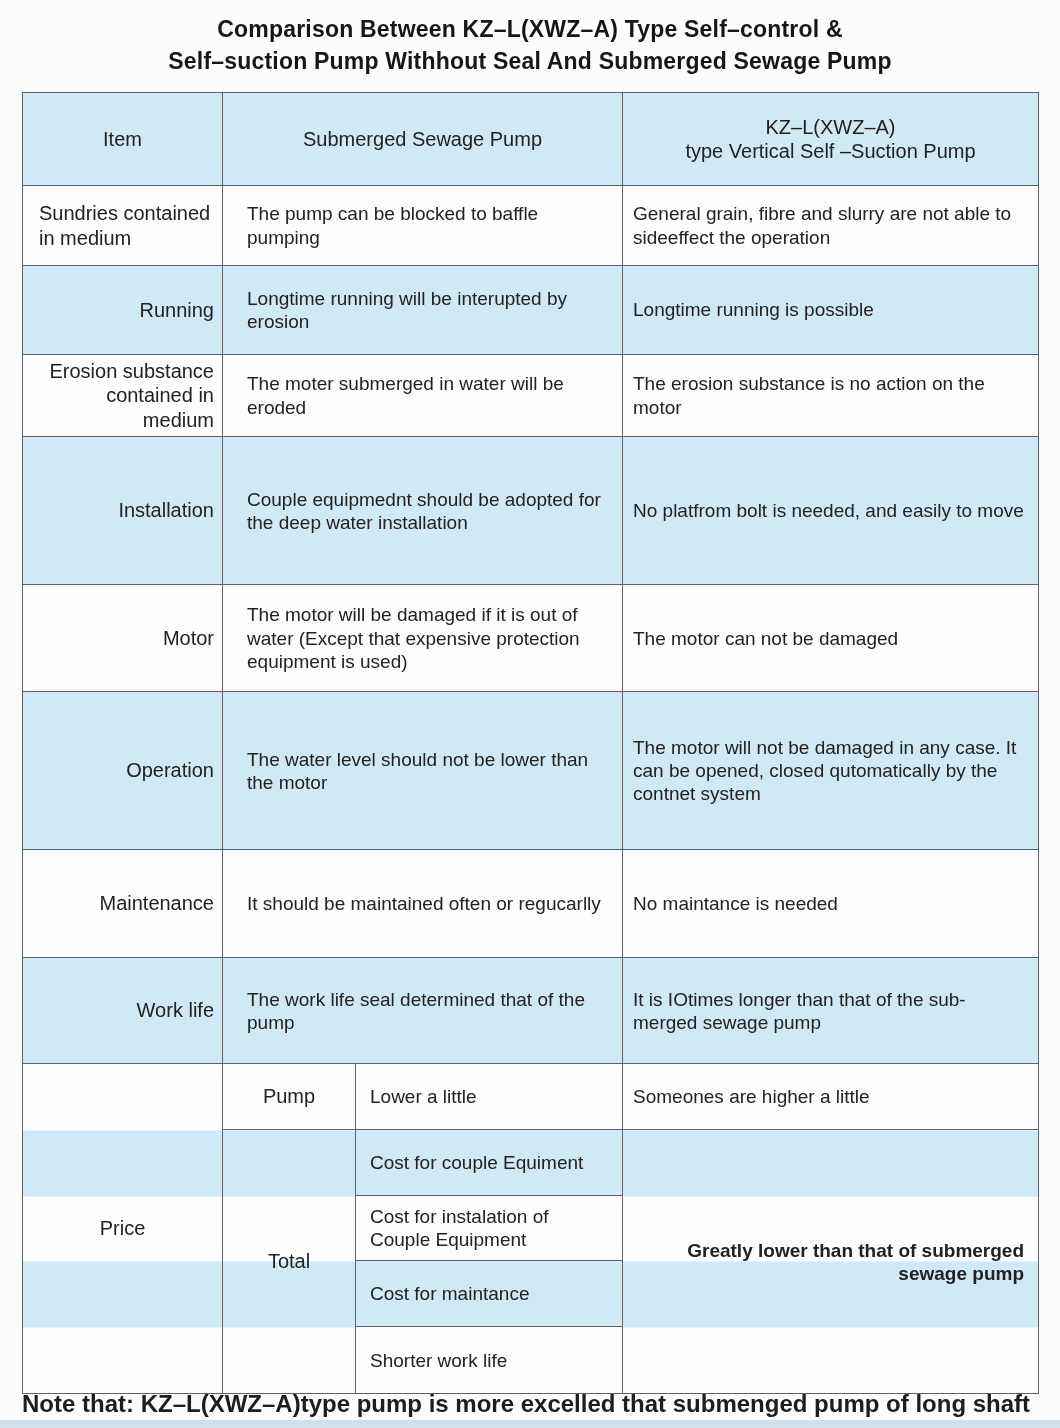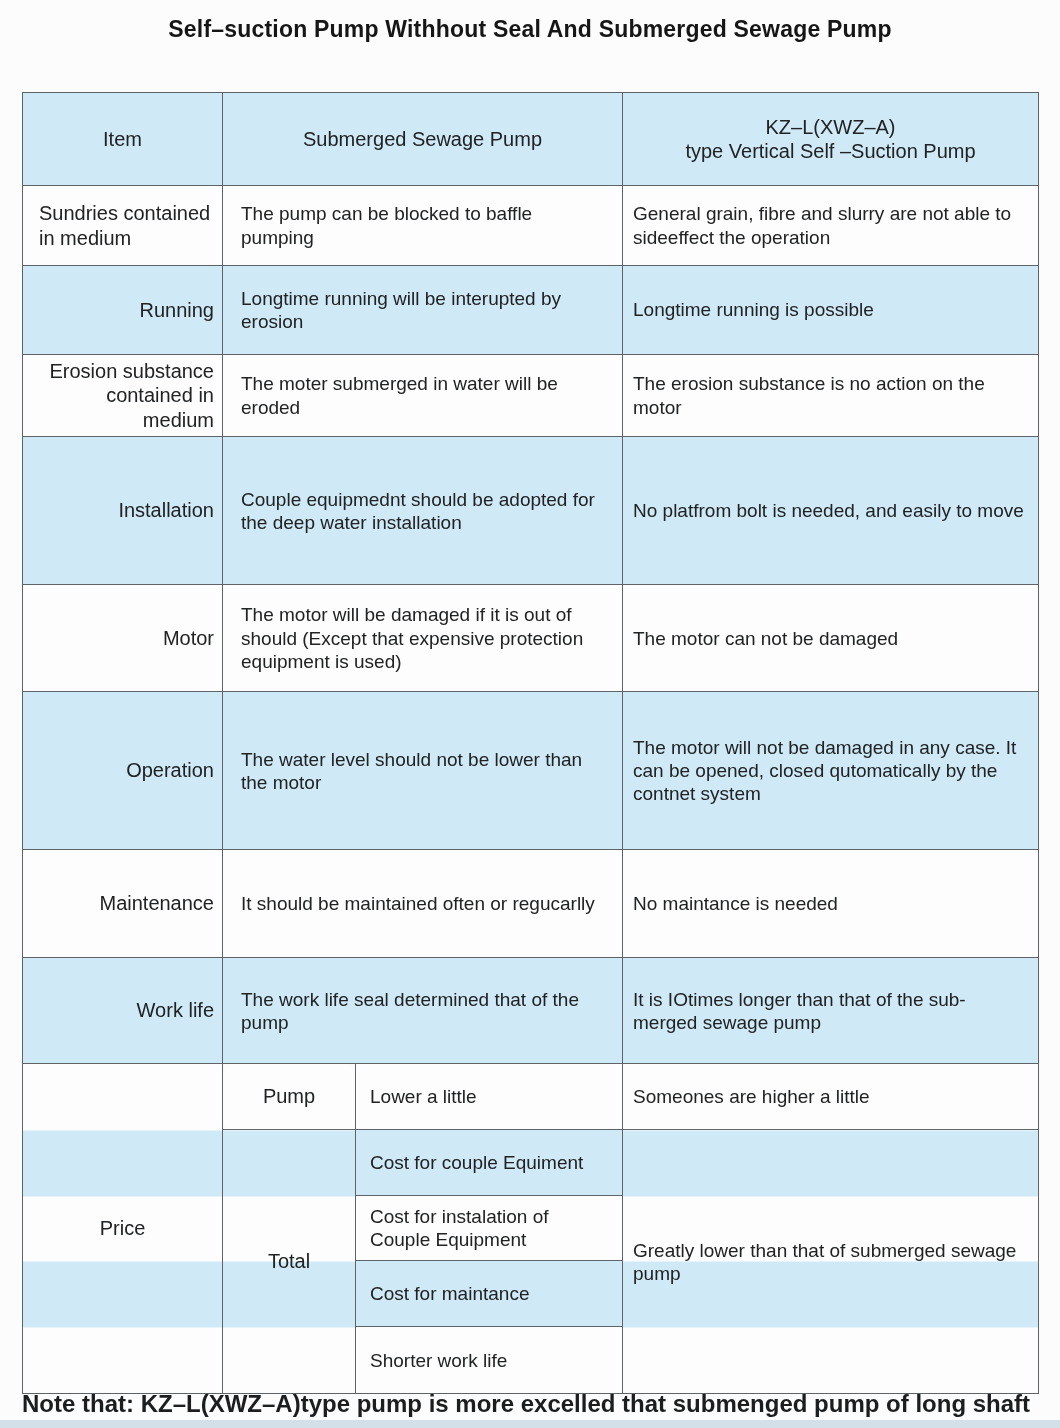--- a/index.html
+++ b/index.html
@@ -22,53 +22,54 @@
     border:1px solid #5d6367;
     font-size:19px;line-height:1.22;color:#202224;
     vertical-align:middle;padding:4px 10px;
     overflow:hidden;
   }
   .blue{background:#cfe9f6;}
   .white{background:#fdfdfd;}
   .center{text-align:center;border-radius:14px;}
   .item{font-size:20px;text-align:right;padding:4px 8px;}
   .item-left{text-align:left;padding-left:16px;}
-  .c2{padding:4px 14px 4px 18px;text-align:left;}
+  .c2{padding:4px 14px 4px 24px;text-align:left;}
   .c3{padding:4px 14px 4px 10px;text-align:left;}
   .hdr{font-size:20px;text-align:center;}
   
   .price-merged{
     background:linear-gradient(to bottom,
       #fdfdfd 0 20%, #cfe9f6 20% 40%, #fdfdfd 40% 60%,
       #cfe9f6 60% 80%, #fdfdfd 80% 100%);
     font-size:20px;text-align:center;
   }
   .total-merged{
     background:linear-gradient(to bottom,
       #cfe9f6 0 25%, #fdfdfd 25% 50%, #cfe9f6 50% 75%, #fdfdfd 75% 100%);
     font-size:20px;text-align:center;
   }
   .kz-merged{
     background:linear-gradient(to bottom,
       #cfe9f6 0 25%, #fdfdfd 25% 50%, #cfe9f6 50% 75%, #fdfdfd 75% 100%);
-    text-align:left;padding:4px 14px 4px 10px;
+    text-align:right;padding:4px 14px 4px 10px;font-weight:bold;
   }
   .note{
     position:absolute;left:22px;top:1390px;width:1010px;
     font-size:24px;color:#1b1d1f;font-weight:bold;
   }
   .bottom-strip{
     position:absolute;left:0;bottom:0;width:1060px;height:8px;
     background:#d3e0ea;
   }
 </style>
 </head>
 <body>
 
 <div class="title">
+  <div>Comparison Between KZ–L(XWZ–A) Type Self–control &amp;</div>
   <div>Self–suction Pump Withhout Seal And Submerged Sewage Pump</div>
 </div>
 
 <table class="cmp">
   <colgroup>
     <col style="width:200px">
       <col style="width:133px">
       <col style="width:267px">
       <col style="width:416px">
   </colgroup>
@@ -102,21 +103,21 @@
   </tr>
 
   <tr style="height:148px">
     <td class="blue item">Installation</td>
     <td class="blue c2" colspan="2">Couple equipmednt should be adopted for the deep water installation</td>
     <td class="blue c3">No platfrom bolt is needed, and easily to move</td>
   </tr>
 
   <tr style="height:107px">
     <td class="white item">Motor</td>
-    <td class="white c2" colspan="2">The motor will be damaged if it is out of should (Except that expensive protection equipment is used)</td>
+    <td class="white c2" colspan="2">The motor will be damaged if it is out of water (Except that expensive protection equipment is used)</td>
     <td class="white c3">The motor can not be damaged</td>
   </tr>
 
   <tr style="height:158px">
     <td class="blue item">Operation</td>
     <td class="blue c2" colspan="2">The water level should not be lower than the motor</td>
     <td class="blue c3">The motor will not be damaged in any case. It can be opened, closed qutomatically by the contnet system</td>
   </tr>
 
   <tr style="height:108px">

